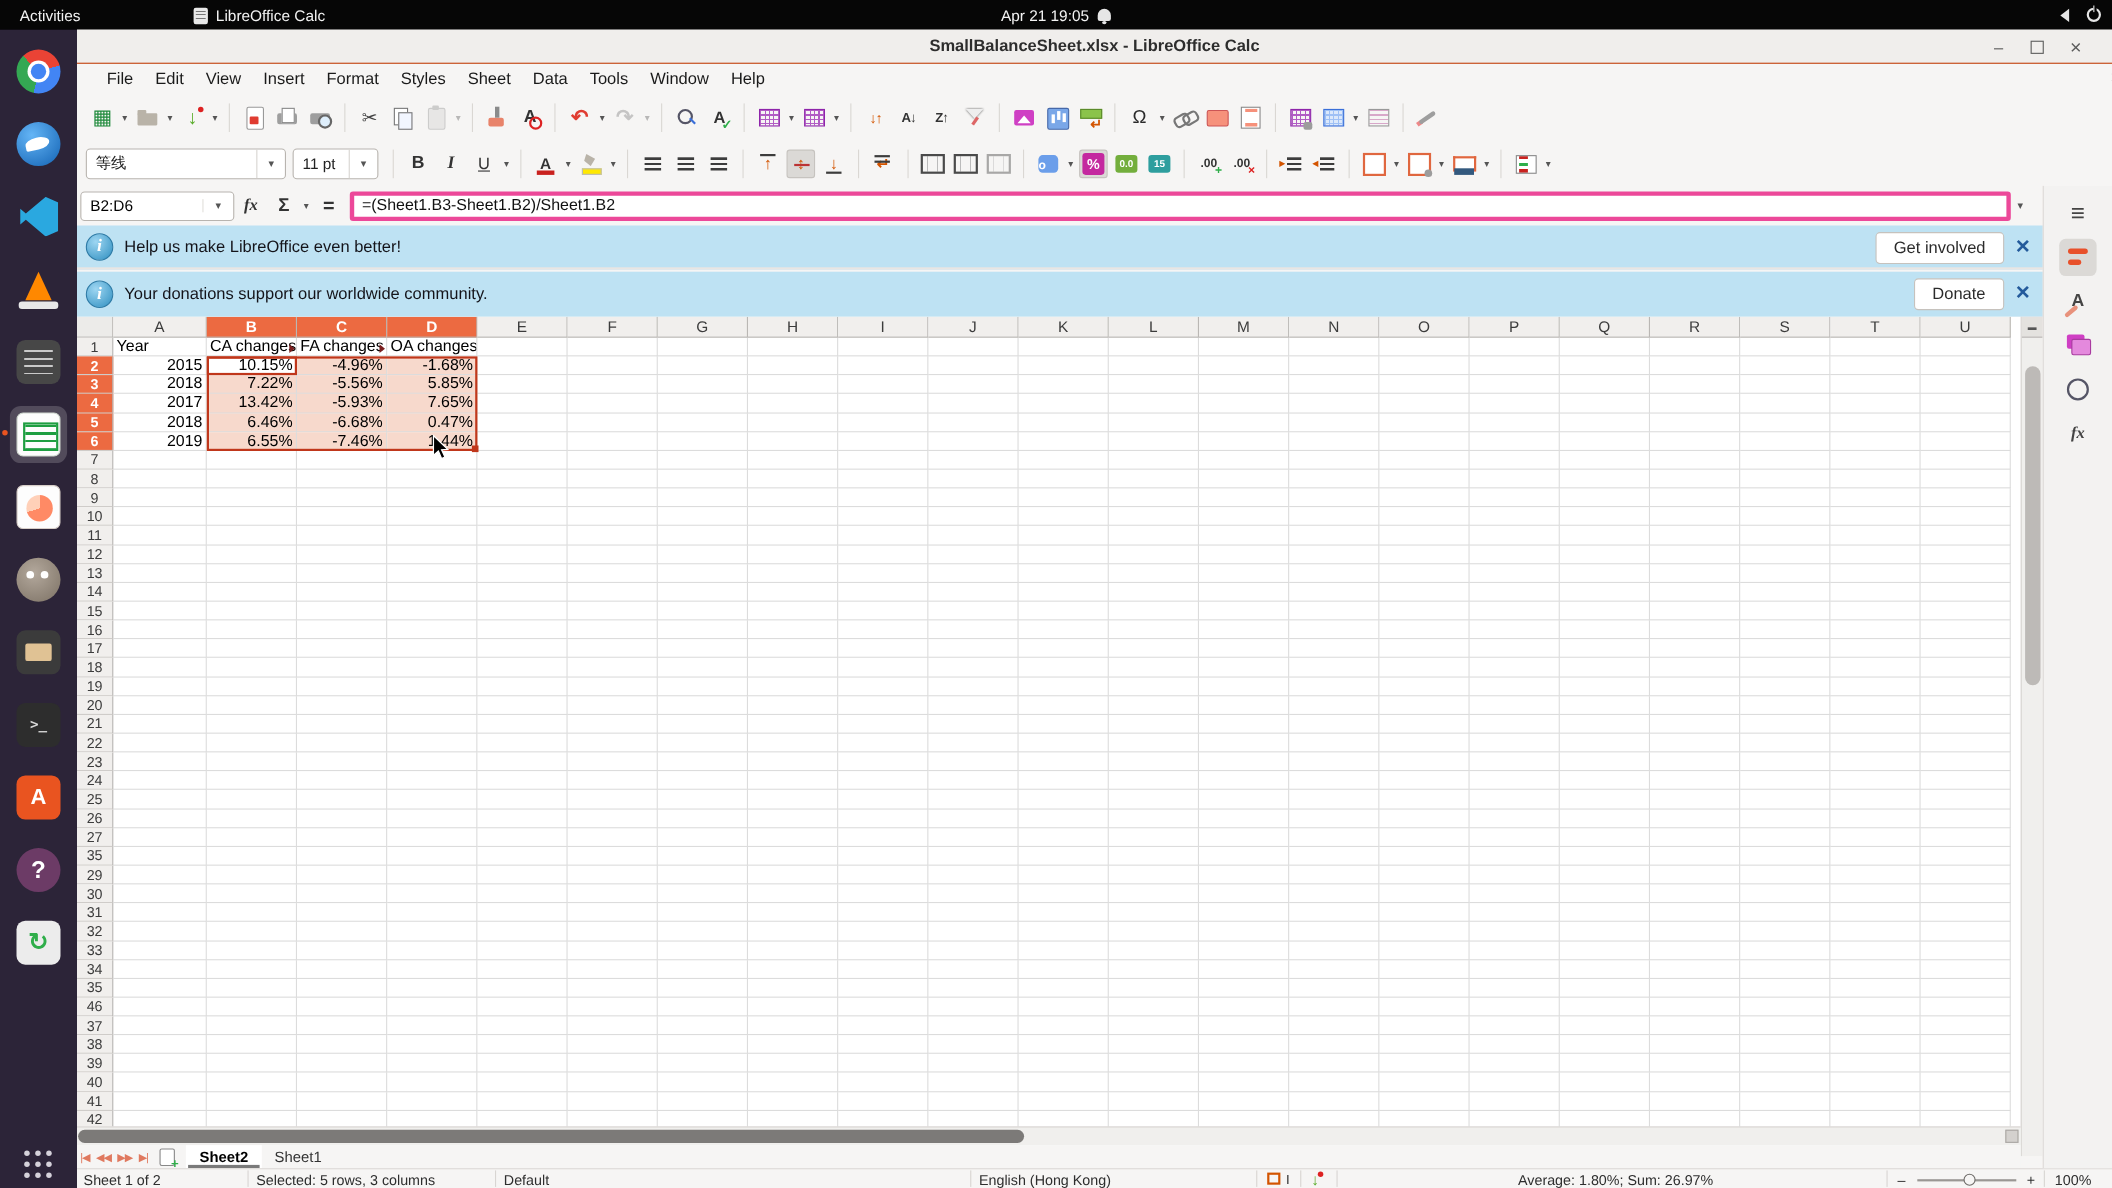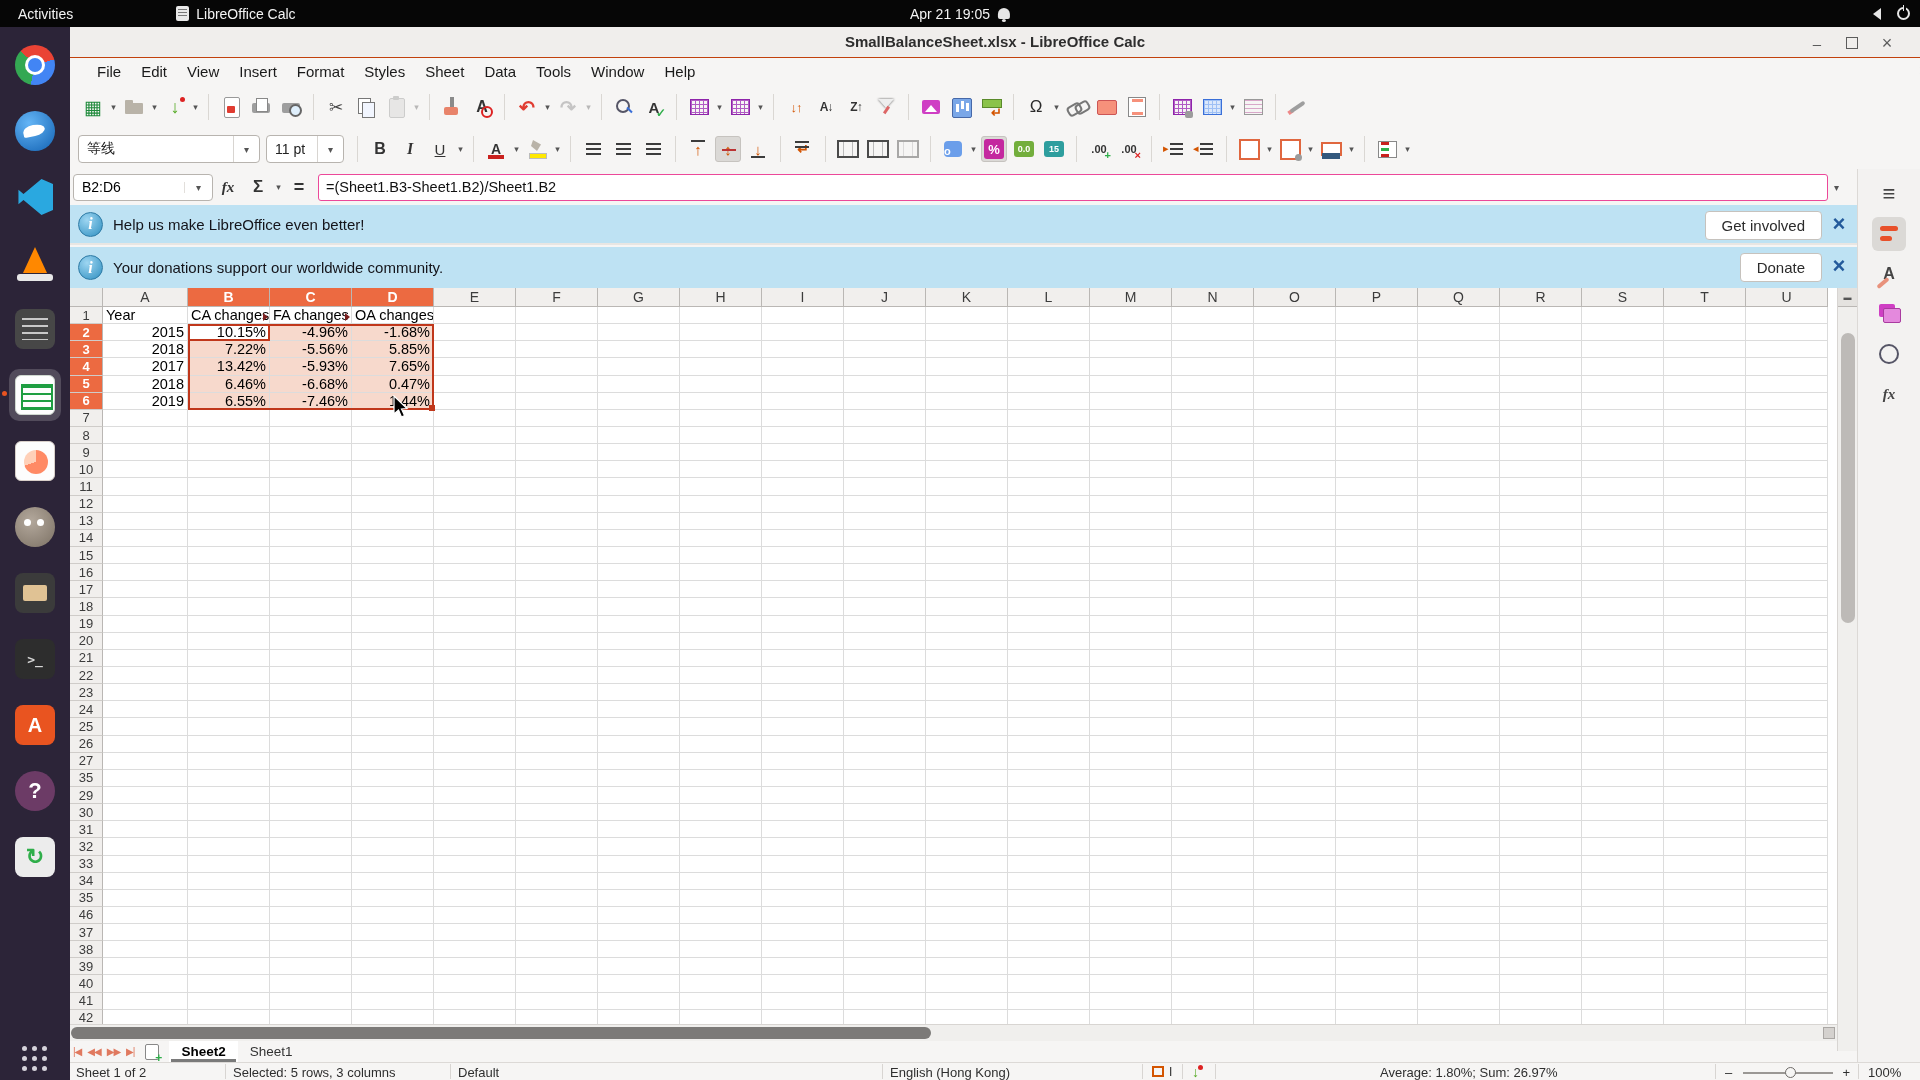--- a/index.html
+++ b/index.html
@@ -3,21 +3,21 @@
 <meta charset="utf-8">
 <style>
   * { margin:0; padding:0; box-sizing:border-box; }
   html,body { width:1920px; height:1080px; overflow:hidden; background:#000;
     font-family:"Liberation Sans", sans-serif; }
 
   
   #topbar { position:absolute; left:0; top:0; width:1920px; height:27px; background:#060606;
     color:#f3f3f3; font-size:14px; display:flex; align-items:center; }
   #tb-activities { padding:0 18px; height:100%; display:flex; align-items:center; }
-  #tb-app { display:flex; align-items:flex-start; gap:7px; margin-left:85px; }
+  #tb-app { display:flex; align-items:flex-end; gap:7px; margin-left:85px; }
   #tb-doc-icon { width:13px; height:15px; background:#e8e8e8; border-radius:2px; position:relative; }
   #tb-doc-icon::after { content:""; position:absolute; left:2px; top:3px; width:9px; height:9px;
     background:repeating-linear-gradient(#777 0 1px, transparent 1px 3px); }
   #tb-clock { position:absolute; left:50%; transform:translateX(-50%); display:flex; gap:8px; align-items:center; }
   .bell { width:12px; height:11px; background:#e6e6e6; border-radius:6px 6px 2px 2px; position:relative; display:inline-block; }
   .bell::after { content:""; position:absolute; left:4px; bottom:-3px; width:4px; height:3px; background:#e6e6e6; border-radius:50%; }
   #tb-right { position:absolute; right:10px; display:flex; gap:16px; align-items:center; }
   .spk { width:0; height:0; border:6px solid transparent; border-right:8px solid #e6e6e6; display:inline-block; }
   .pwr { width:13px; height:13px; border:2px solid #e6e6e6; border-radius:50%; position:relative; display:inline-block; }
   .pwr::after { content:""; position:absolute; left:4px; top:-4px; width:2px; height:6px; background:#060606; border-left:1px solid #e6e6e6; }
@@ -225,21 +225,21 @@
   
   #formulabar { position:absolute; left:0; top:142px; width:100%; height:36px; display:flex; align-items:center; }
   #namebox { width:140px; height:27px; margin-left:3px; background:#fff; border:1px solid #b8b4af; border-radius:4px;
     display:flex; align-items:center; }
   #namebox .val { flex:1; padding:0 8px; font-size:14px; }
   #namebox .chev { width:28px; text-align:center; color:#555; font-size:10px; border-left:1px solid #e2dfdb; }
   #namebox .chev::after { content:"▾"; }
   .i-fx::after { content:"fx"; font-style:italic; font-family:"Liberation Serif",serif; font-size:15px; font-weight:700; }
   .i-sigma::after { content:"Σ"; font-size:17px; font-weight:700; }
   .i-equals::after { content:"="; font-size:18px; font-weight:700; }
-  #formula-input { flex:1; height:27px; margin:0 6px 0 4px; background:#fff; border:1px solid #ec4899;
+  #formula-input { flex:1; height:27px; margin:0 6px 0 4px; background:#fff; border:4px solid #ec4899;
     border-radius:3px; font-size:14.5px; display:flex; align-items:center; padding:0 7px; color:#111; }
   #fb-expand { width:16px; color:#555; font-size:10px; margin-right:70px; }
   #fb-expand::after { content:"▾"; }
 
   
   .infobar { position:absolute; left:0; width:1790px; height:40px; background:#bee2f3; display:flex; align-items:center; }
   #infobar1 { top:178px; border-bottom:2px solid #e8e6e3; }
   #infobar2 { top:220px; height:41px; }
   .info-icon { width:25px; height:25px; border-radius:50%; margin-left:8px;
     background:radial-gradient(circle at 35% 30%, #9ed6f2, #2f8fc0); border:1px solid #2d7aa5;

